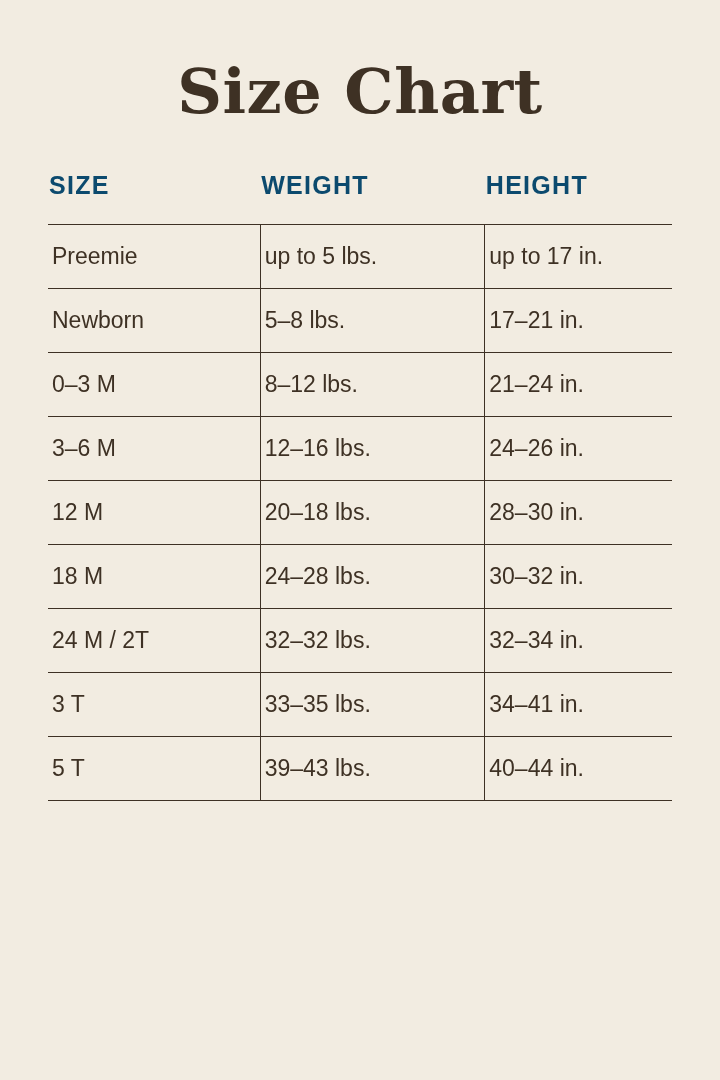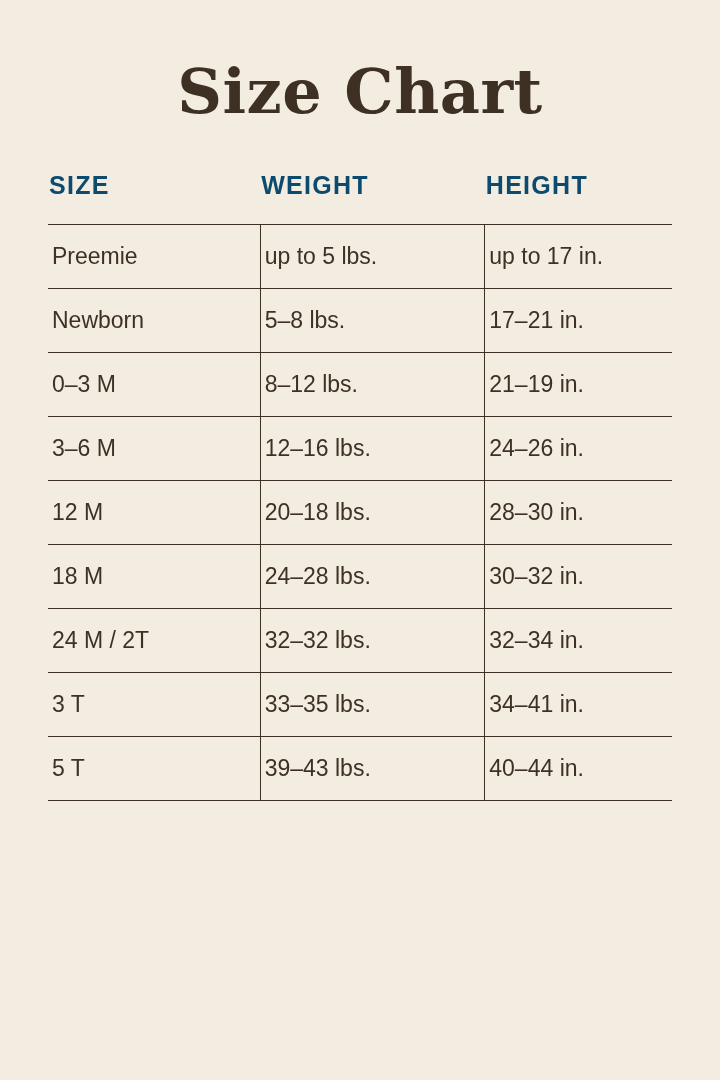--- a/index.html
+++ b/index.html
@@ -101,21 +101,21 @@
           <td>up to 17 in.</td>
         </tr>
         <tr>
           <td>Newborn</td>
           <td>5–8 lbs.</td>
           <td>17–21 in.</td>
         </tr>
         <tr>
           <td>0–3 M</td>
           <td>8–12 lbs.</td>
-          <td>21–19 in.</td>
+          <td>21–24 in.</td>
         </tr>
         <tr>
           <td>3–6 M</td>
           <td>12–16 lbs.</td>
           <td>24–26 in.</td>
         </tr>
         <tr>
           <td>12 M</td>
           <td>20–18 lbs.</td>
           <td>28–30 in.</td>

